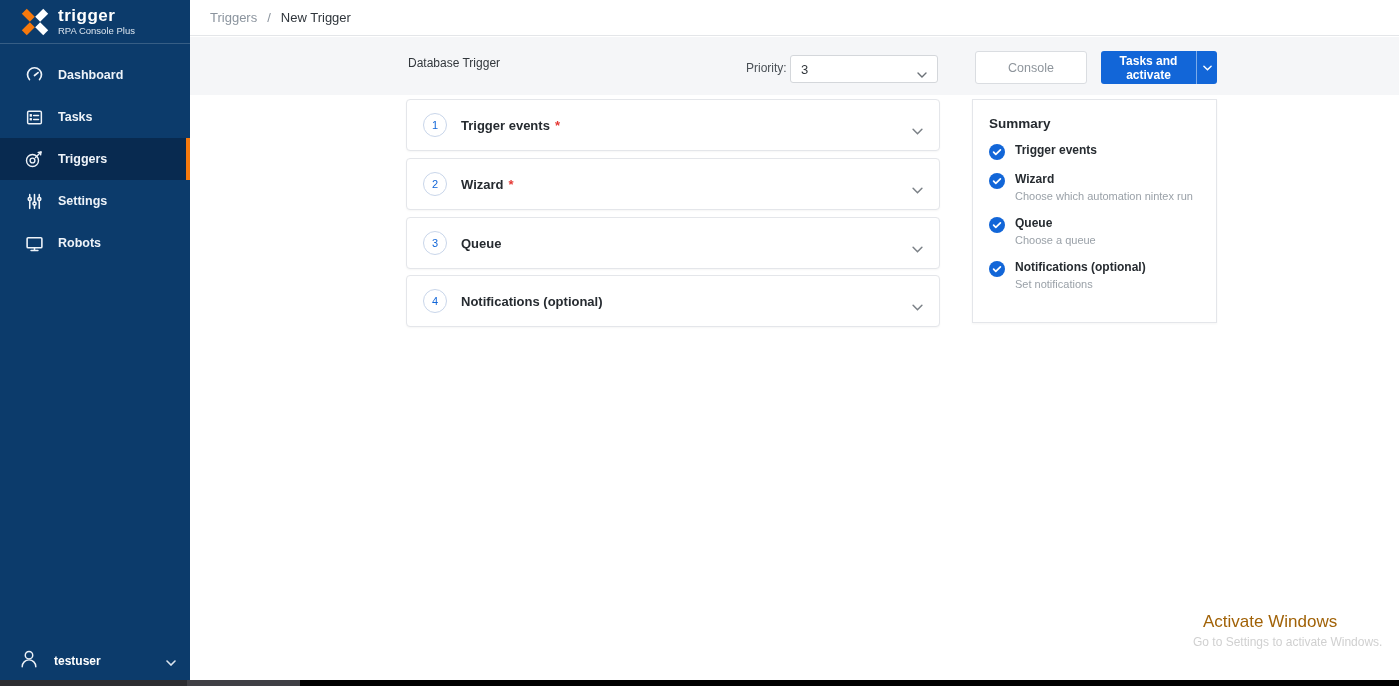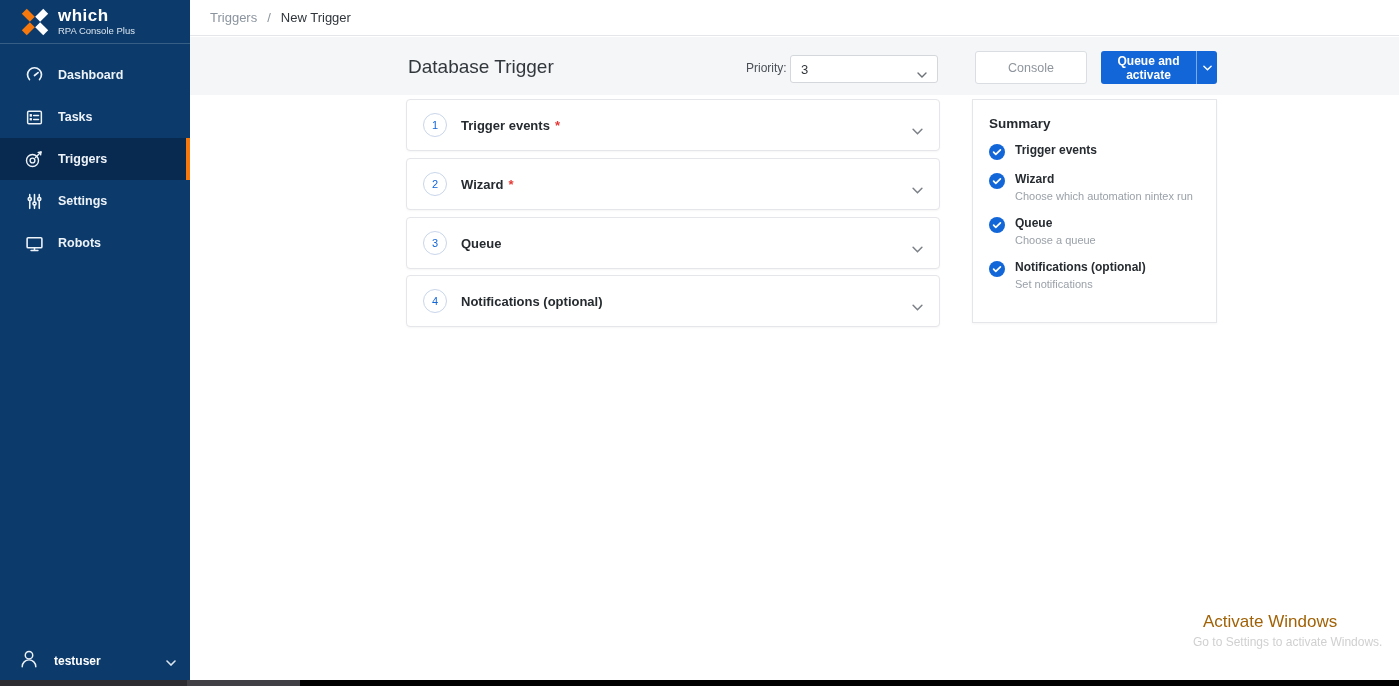--- a/index.html
+++ b/index.html
@@ -34,21 +34,21 @@
 
   
   .topbar { position:absolute; left:190px; top:0; width:1209px; height:36px; background:#fff;
             border-bottom:1px solid #e4e6e9; display:flex; align-items:center; padding-left:20px; }
   .crumb-parent { color:#8b949e; font-size:13px; cursor:pointer; }
   .crumb-sep { color:#8b949e; font-size:13px; margin:0 10px; }
   .crumb-current { color:#30363c; font-size:13px; }
 
   
   .header-strip { position:absolute; left:190px; top:37px; width:1209px; height:58px; background:#f5f6f8; }
-  .page-title { position:absolute; left:218px; top:19px; font-size:19px; font-weight:500; color:#32373c; }
+  .page-title { position:absolute; left:218px; top:19px; font-size:12px; font-weight:500; color:#32373c; }
   .priority-label { position:absolute; left:556px; top:24px; font-size:12px; color:#4a5056; }
   .priority-select { position:absolute; left:600px; top:18px; width:148px; height:28px; background:#fff;
                      border:1px solid #d4d7db; border-radius:3px; display:flex; align-items:center;
                      padding-left:10px; font-size:13px; color:#32373c; cursor:pointer; }
   .priority-select .sel-chevron { position:absolute; right:10px; top:10px; }
 
   .btn-discard { position:absolute; left:785px; top:14px; width:112px; height:33px; background:#fff;
                  border:1px solid #dadde1; border-radius:3px; color:#8e959c; font-size:12.5px;
                  font-family:inherit; cursor:pointer; }
   .btn-save-group { position:absolute; left:911px; top:14px; height:33px; display:flex; border-radius:3px; overflow:hidden; }
@@ -92,21 +92,21 @@
 <div class="sidebar">
 
   <div class="logo-block">
     <svg class="logo-mark" viewBox="0 0 28 28">
       <line x1="4" y1="4" x2="11.5" y2="11.5" stroke="#f7790d" stroke-width="6.5"></line>
       <line x1="4" y1="24" x2="11.5" y2="16.5" stroke="#f7790d" stroke-width="6.5"></line>
       <line x1="24" y1="4" x2="16.5" y2="11.5" stroke="#ffffff" stroke-width="6.5"></line>
       <line x1="24" y1="24" x2="16.5" y2="16.5" stroke="#ffffff" stroke-width="6.5"></line>
     </svg>
     <div class="brand-text">
-      <div class="brand-name">which</div>
+      <div class="brand-name">trigger</div>
       <div class="brand-sub">RPA Console Plus</div>
     </div>
   </div>
 
 
   <div class="nav">
 
     <div class="nav-item">
       <span class="nav-icon">
         <svg width="19" height="19" viewBox="0 0 18 18" fill="none" stroke="#eef3f9" stroke-width="1.6" stroke-linecap="round">
@@ -199,21 +199,21 @@
     <span class="sel-chevron">
       <svg width="10" height="6" viewBox="0 0 10 6" fill="none" stroke="#6b7177" stroke-width="1.4" stroke-linecap="round">
         <path d="M1 1 L5 5 L9 1"></path>
       </svg>
     </span>
   </div>
 
   <button class="btn-discard">Console</button>
 
   <div class="btn-save-group">
-    <button class="btn-save-main">Queue and activate</button>
+    <button class="btn-save-main">Tasks and activate</button>
     <button class="btn-save-caret">
       <svg width="9" height="6" viewBox="0 0 10 6" fill="none" stroke="#ffffff" stroke-width="1.6" stroke-linecap="round">
         <path d="M1 1 L5 5 L9 1"></path>
       </svg>
     </button>
   </div>
 </div>
 
 <div class="acc-card" style="top:99px">
   <span class="acc-num">1</span>

